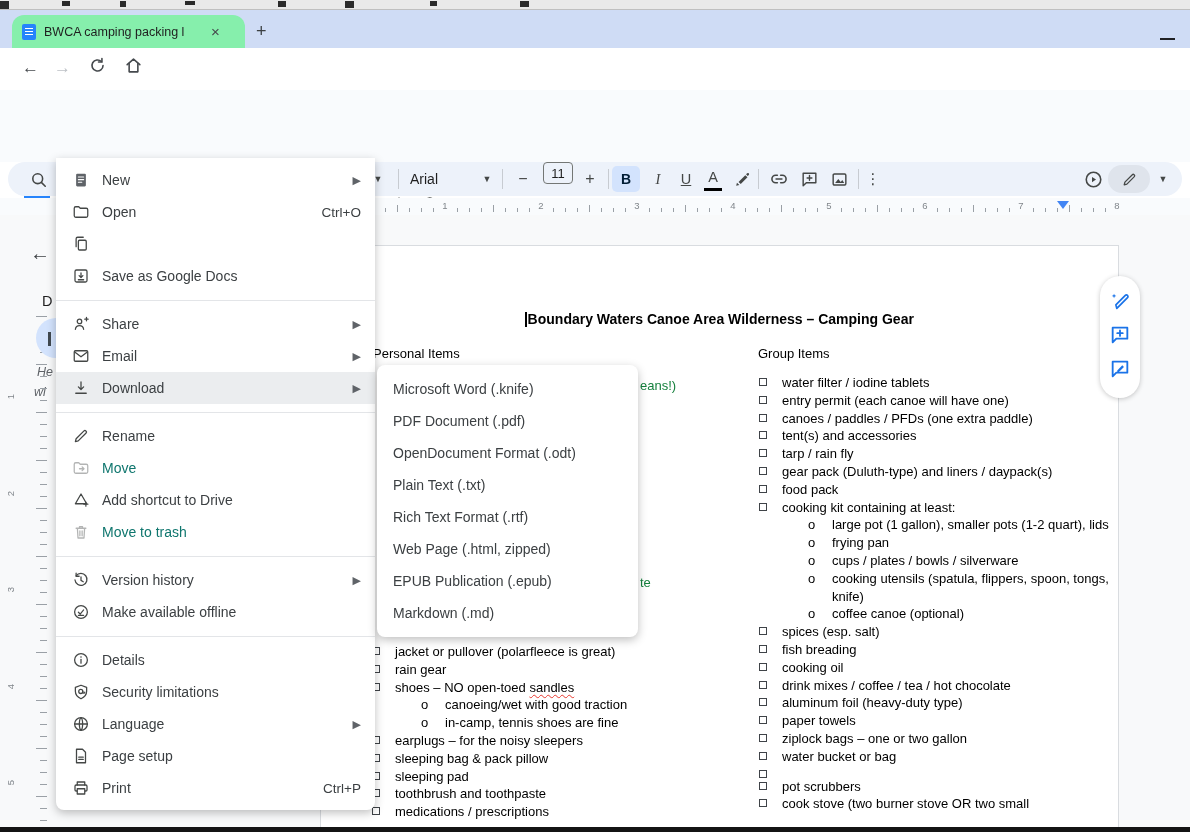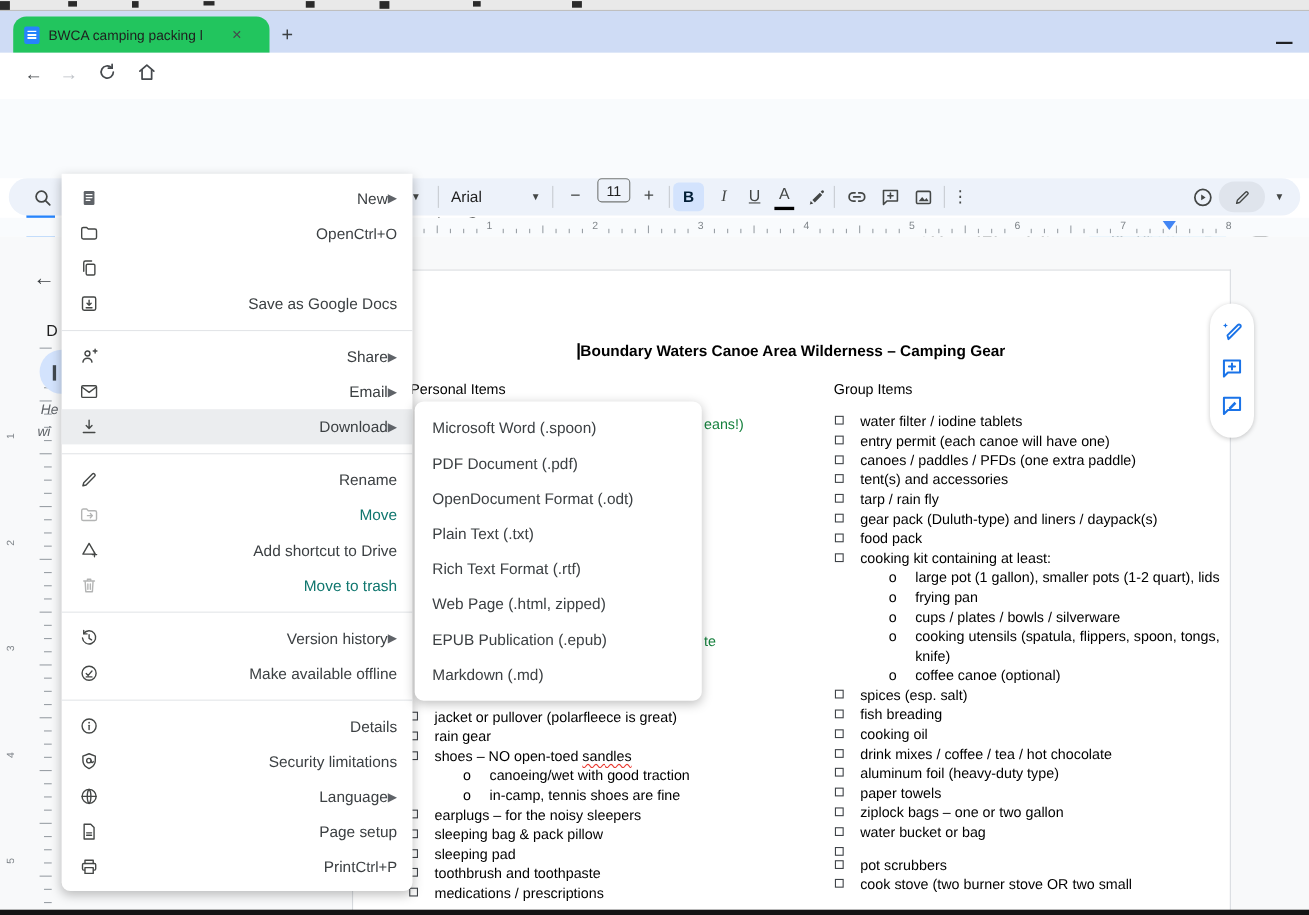--- a/index.html
+++ b/index.html
@@ -5,21 +5,21 @@
   * { margin:0; padding:0; box-sizing:border-box; }
   body { font-family:"Liberation Sans","DejaVu Sans",sans-serif; background:#fff; }
   .screen { position:relative; width:1190px; height:832px; overflow:hidden; background:#fff; }
 
   
   .top-sliver { position:absolute; left:0; top:0; width:1190px; height:10px; background:#e9e9e9; border-bottom:1px solid #bfbfbf; }
   .sliver-mark { position:absolute; top:1px; background:#2a2a2a; }
 
   
   .tabstrip { position:absolute; left:0; top:10px; width:1190px; height:38px; background:#cfdcf5; }
-  .tab { position:absolute; left:12px; top:5px; width:233px; height:33px; background:#22c55e; border-radius:12px 12px 0 0; display:flex; align-items:center; padding:0 8px 0 10px; }
+  .tab { position:absolute; left:12px; top:5px; width:233px; height:33px; background:#86efac; border-radius:12px 12px 0 0; display:flex; align-items:center; padding:0 8px 0 10px; }
   .favicon { width:14px; height:16px; background:#2684fc; border-radius:2px; position:relative; flex:none; }
   .favicon::after { content:""; position:absolute; left:3px; top:4px; width:8px; height:8px;
      background:linear-gradient(#fff 0 1.5px,transparent 1.5px 3px,#fff 3px 4.5px,transparent 4.5px 6px,#fff 6px 7.5px,transparent 7.5px); }
   .tab-title { font-size:12.5px; color:#1f1f1f; margin-left:8px; white-space:nowrap; overflow:hidden; width:165px;
      -webkit-mask-image:linear-gradient(to right,#000 88%,transparent); mask-image:linear-gradient(to right,#000 88%,transparent); }
   .tab-close { font-size:15px; color:#45494d; margin-left:2px; cursor:default; }
   .newtab { position:absolute; left:256px; top:12px; font-size:18px; color:#3c4043; line-height:18px; }
   .win-min { position:absolute; left:1160px; top:28px; width:15px; height:2px; background:#202124; }
 
   
@@ -93,21 +93,21 @@
   .sub-bullet { flex:none; width:24px; }
   .misspell { text-decoration:underline wavy #e8392f; text-decoration-thickness:1.2px; text-underline-offset:2px; }
   .frag { position:absolute; font-size:13px; color:#15803d; }
 
   
   .float-pill { position:absolute; left:1100px; top:276px; width:40px; height:122px; background:#fff; border-radius:20px;
      box-shadow:0 1px 5px rgba(0,0,0,.22); display:flex; flex-direction:column; align-items:center; justify-content:space-around; padding:10px 0; z-index:5; }
 
   
   .file-menu { position:absolute; left:56px; top:158px; width:319px; background:#fff; border-radius:0 0 8px 8px;
-     box-shadow:0 3px 10px rgba(0,0,0,.25); padding:6px 0; z-index:10;text-align:right; }
+     box-shadow:0 3px 10px rgba(0,0,0,.25); padding:6px 0; z-index:10; }
   .fm-item { display:flex; align-items:center; height:32px; padding:0 14px 0 16px; font-size:14px; color:#3c4043; }
   .fm-item.active { background:#ebedef; }
   .fm-item.disabled { color:#0f766e; }
   .fm-item.disabled svg { opacity:.4; }
   .fm-ic { width:18px; height:18px; margin-right:12px; flex:none; display:flex; }
   .fm-label { flex:1; white-space:nowrap; }
   .fm-short { font-size:13.5px; color:#3c4043; }
   .fm-arrow { font-size:11px; color:#5f6368; }
   .fm-div { height:1px; background:#e3e5e8; margin:7.5px 0; }
   .submenu { position:absolute; left:377px; top:365px; width:261px; background:#fff; border-radius:8px;
@@ -773,21 +773,21 @@
             <rect x="4" y="8" width="16" height="8" rx="1.5"></rect>
             <rect x="7" y="13" width="10" height="7" fill="#fff"></rect>
           </svg>
         </span>
         <span class="fm-label">Print</span>
         <span class="fm-short">Ctrl+P</span>
       </div>
     </div>
 
   <div class="submenu" id="download-menu">
-      <div class="sm-item">Microsoft Word (.spoon)</div>
+      <div class="sm-item">Microsoft Word (.knife)</div>
       <div class="sm-item">PDF Document (.pdf)</div>
       <div class="sm-item">OpenDocument Format (.odt)</div>
       <div class="sm-item">Plain Text (.txt)</div>
       <div class="sm-item">Rich Text Format (.rtf)</div>
       <div class="sm-item">Web Page (.html, zipped)</div>
       <div class="sm-item">EPUB Publication (.epub)</div>
       <div class="sm-item">Markdown (.md)</div>
     </div>
 
   <div class="bottom-bar"></div>

